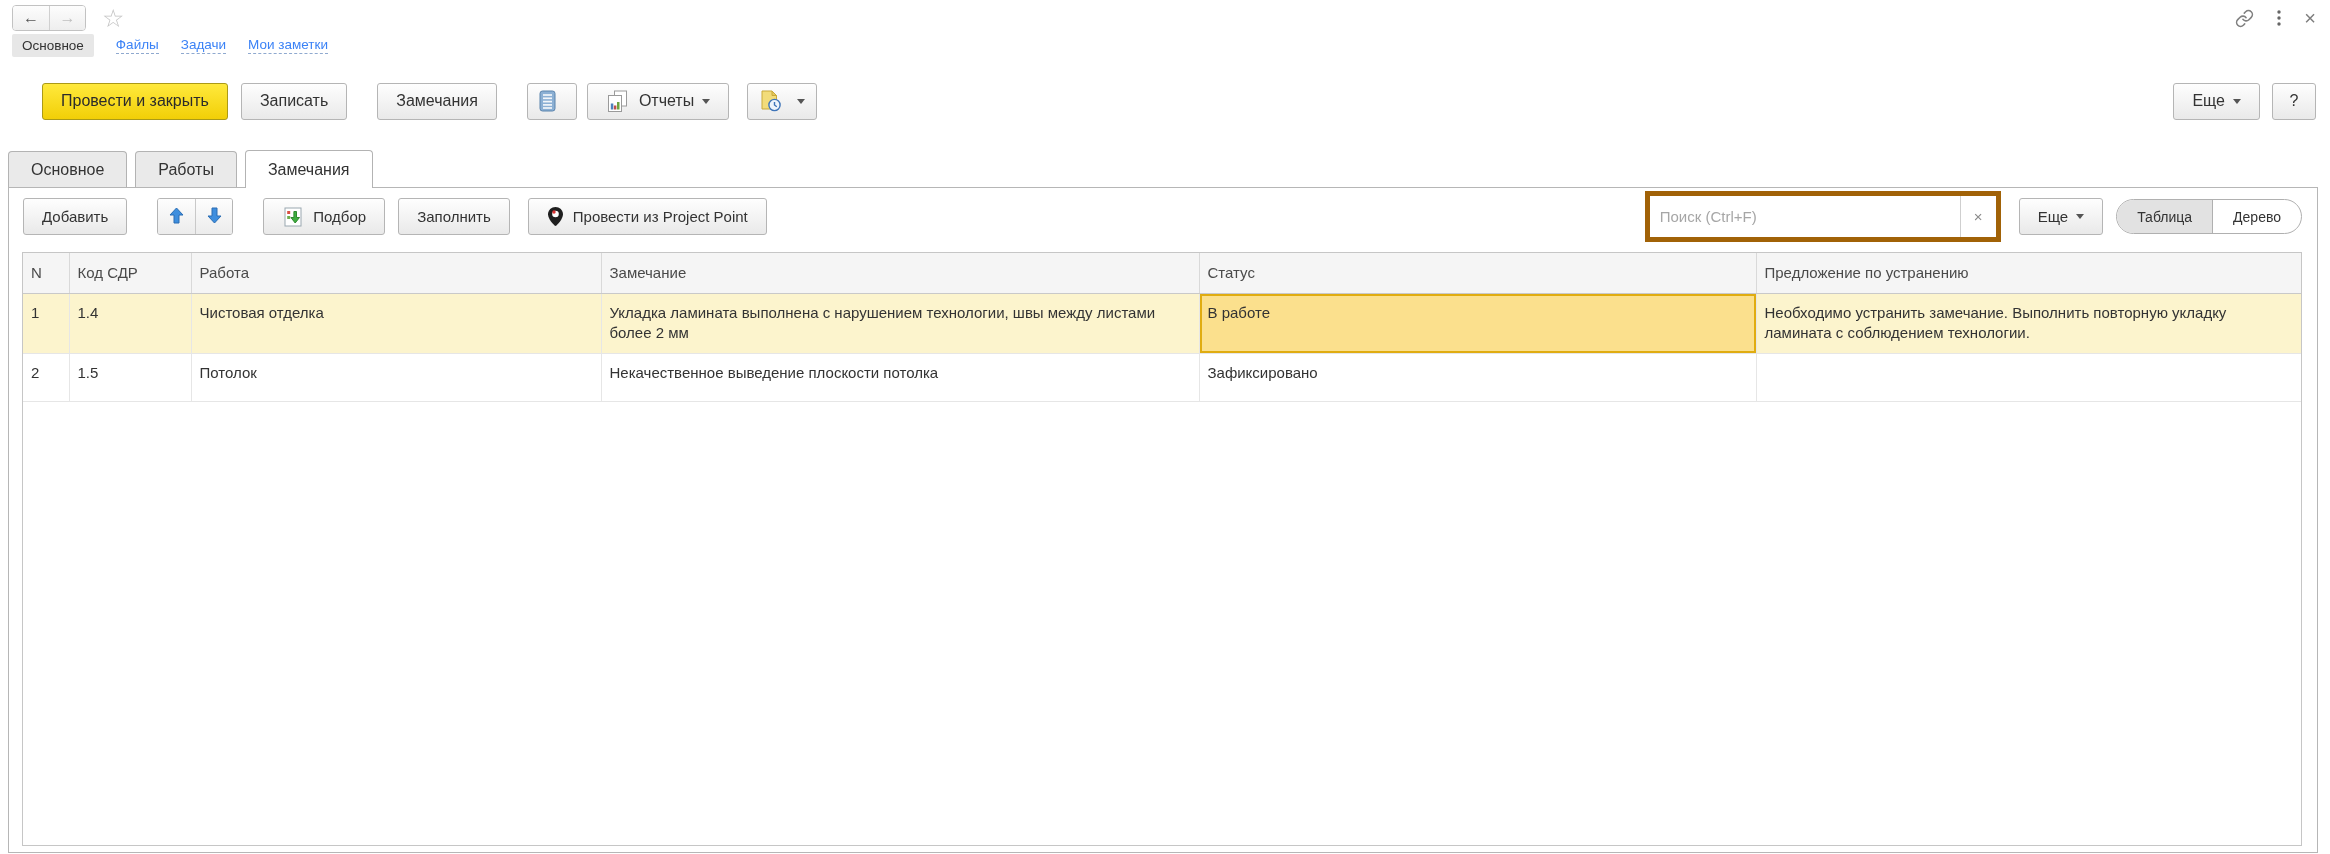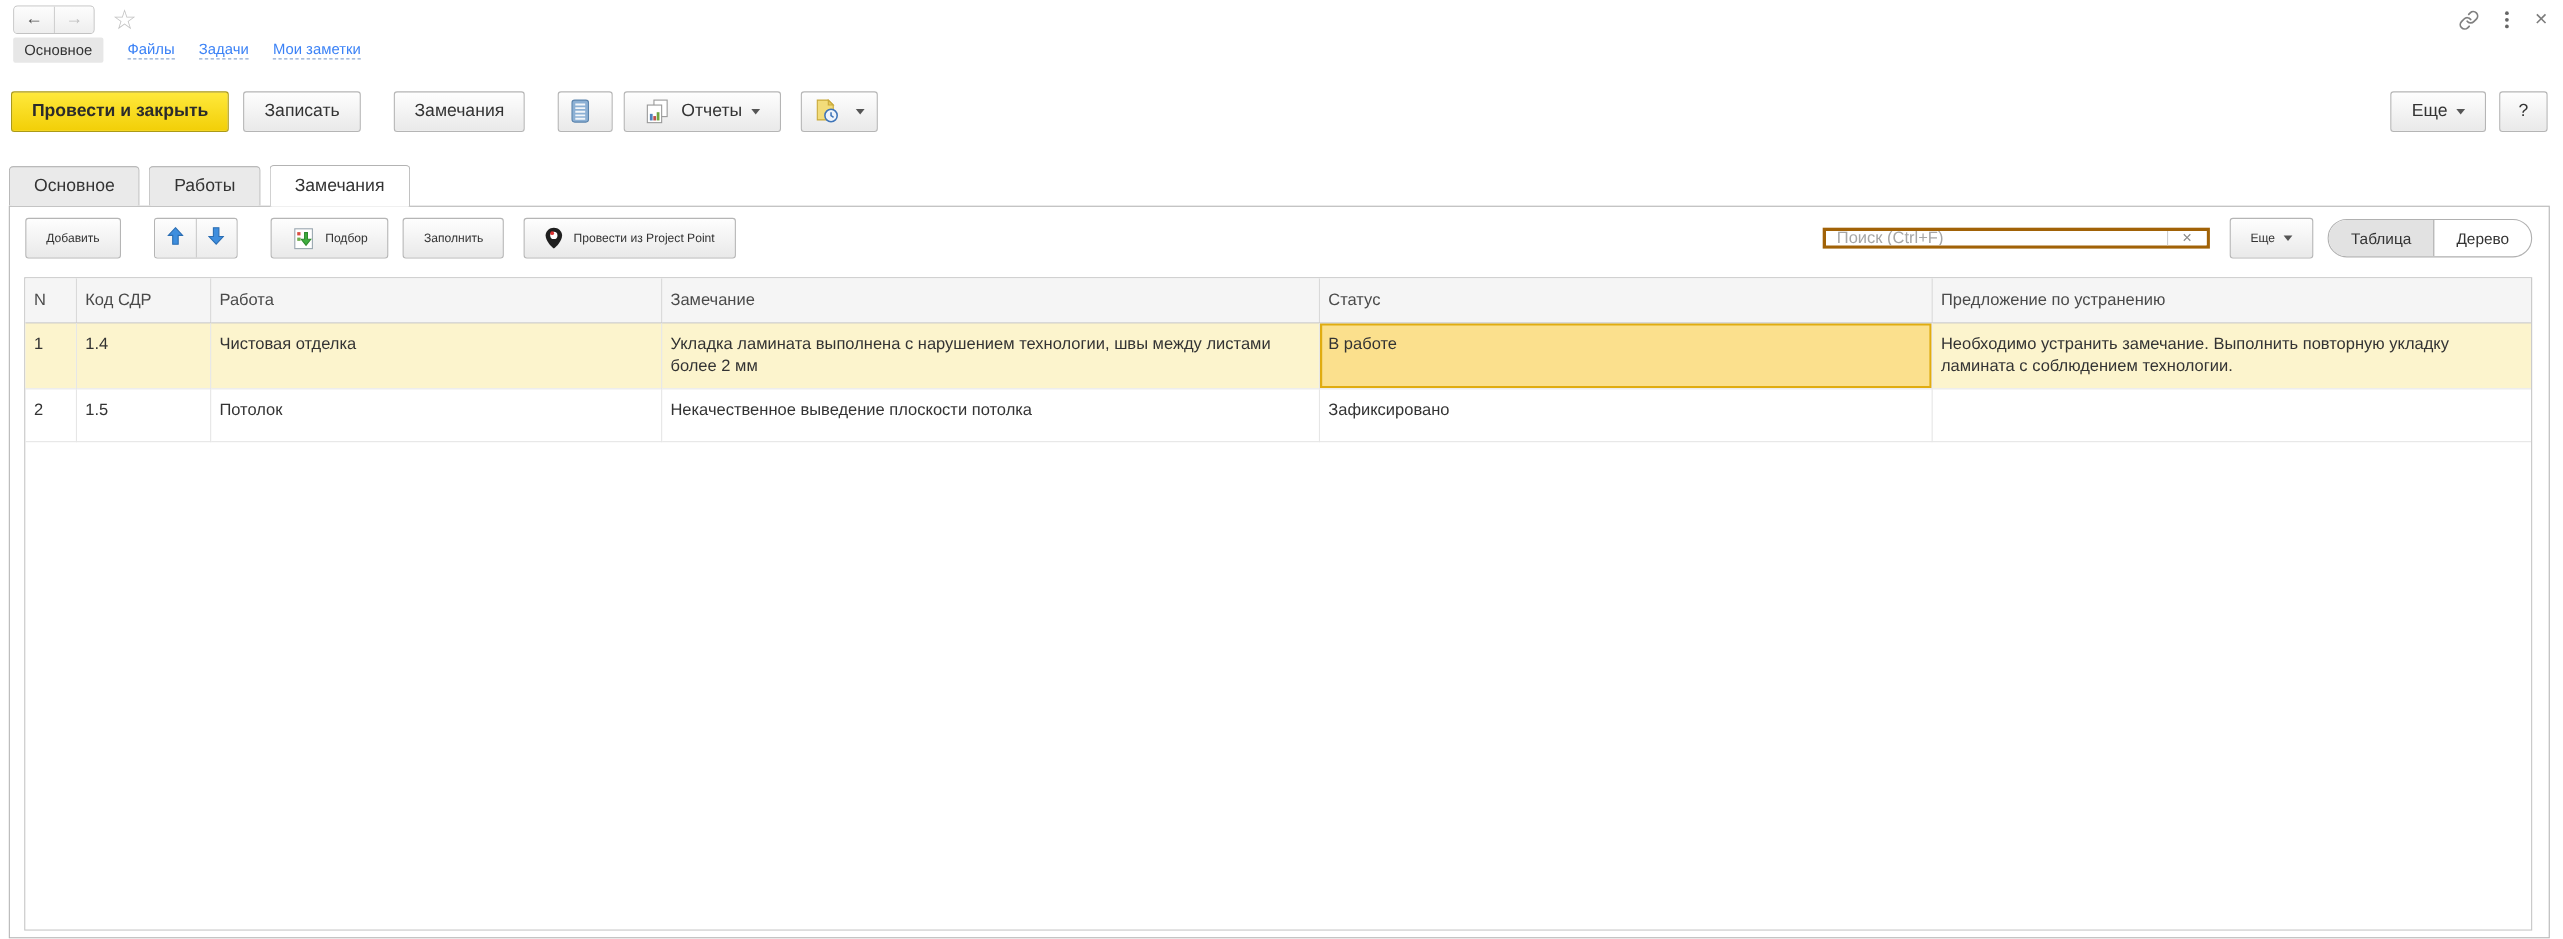--- a/index.html
+++ b/index.html
@@ -28,21 +28,21 @@
   .navlinks { position:absolute; top:32px; left:0; right:0; height:26px;
     display:flex; align-items:center; gap:22px; padding-left:12px; font-size:13.5px; }
   .navlink { color:#3b82f6; border-bottom:1px dashed #8fa9cf; padding-bottom:1px; cursor:pointer; }
   .navlink.active { color:#333; background:#e7e7e7; border-bottom:none; padding:4px 10px; border-radius:2px; }
 
   
   .cmdbar { position:absolute; top:82px; left:10px; right:14px; height:38px; display:flex; align-items:center; }
   .btn { display:inline-flex; align-items:center; justify-content:center; height:37px; padding:0 18px;
     background:linear-gradient(#fefefe,#e9e9e9); border:1px solid #b5b5b5; border-radius:3px;
     font-size:16px; color:#333; cursor:pointer; white-space:nowrap; }
-  .btn-primary { background:linear-gradient(#ffe93c,#f2cf07); border-color:#ab9a17; font-weight:bold; color:#2b2b2b; }
+  .btn-primary { background:linear-gradient(#ffe93c,#f2cf07); border-color:#ab9a17; font-weight:normal; color:#2b2b2b;margin-left:32px; }
   .btn-icon { padding:0 11px; }
   .caret { display:inline-block; width:0; height:0; border-left:4px solid transparent;
     border-right:4px solid transparent; border-top:5px solid #555; margin-left:8px; }
   .sp13 { width:13px; } .sp30 { width:30px; } .sp10 { width:10px; } .sp18 { width:18px; }
   .cmd-right { margin-left:auto; display:flex; align-items:center; gap:12px; }
   .ico { display:inline-flex; align-items:center; }
   .btn .ico { margin-right:9px; }
 
   
   .tabs { position:absolute; top:150px; left:8px; display:flex; align-items:flex-end; z-index:3; }
@@ -50,27 +50,27 @@
     background:#eaeaea; border:1px solid #b3b3b3; border-bottom:none; border-radius:4px 4px 0 0;
     margin-right:8px; cursor:pointer; color:#333; }
   .tab.active { background:#fff; height:38px; margin-bottom:-1px; }
 
   
   .tabpanel { position:absolute; top:187px; left:8px; right:12px; bottom:1px;
     border:1px solid #b6b6b6; background:#fff; z-index:1; }
 
   
   .toolbar { position:absolute; top:10px; left:14px; right:15px; height:37px; display:flex; align-items:center; }
-  .tbtn { height:37px; font-size:11px; }
+  .tbtn { height:37px; font-size:15px; }
   .arrow-group { display:flex; border:1px solid #b5b5b5; border-radius:3px; overflow:hidden; }
   .arrow-btn { width:37px; height:35px; display:flex; align-items:center; justify-content:center;
     background:linear-gradient(#fdfdfd,#ececec); cursor:pointer; }
   .arrow-btn + .arrow-btn { border-left:1px solid #c9c9c9; }
   .tool-right { margin-left:auto; display:flex; align-items:center; }
-  .searchbox { display:flex; align-items:stretch; border:3px solid #a16207; height:19px; background:#fff; }
+  .searchbox { display:flex; align-items:stretch; border:5px solid #a16207; height:51px; background:#fff; }
   .searchbox input { border:none; outline:none; width:310px; padding:0 10px; font-size:15px;
     font-family:"Liberation Sans", sans-serif; color:#333; }
   .searchbox input::placeholder { color:#a6a6a6; }
   .search-clear { width:36px; display:flex; align-items:center; justify-content:center;
     border-left:1px solid #cfcfcf; color:#8a8a8a; font-size:15px; cursor:pointer; background:#fff; }
   .viewtoggle { display:flex; border:1px solid #b0b0b0; border-radius:18px; overflow:hidden; height:35px; background:#fff; }
   .seg { padding:0 20px; display:flex; align-items:center; font-size:14px; cursor:pointer; color:#333; }
   .seg.active { background:#e2e2e2; border-right:1px solid #b0b0b0; }
 
   

